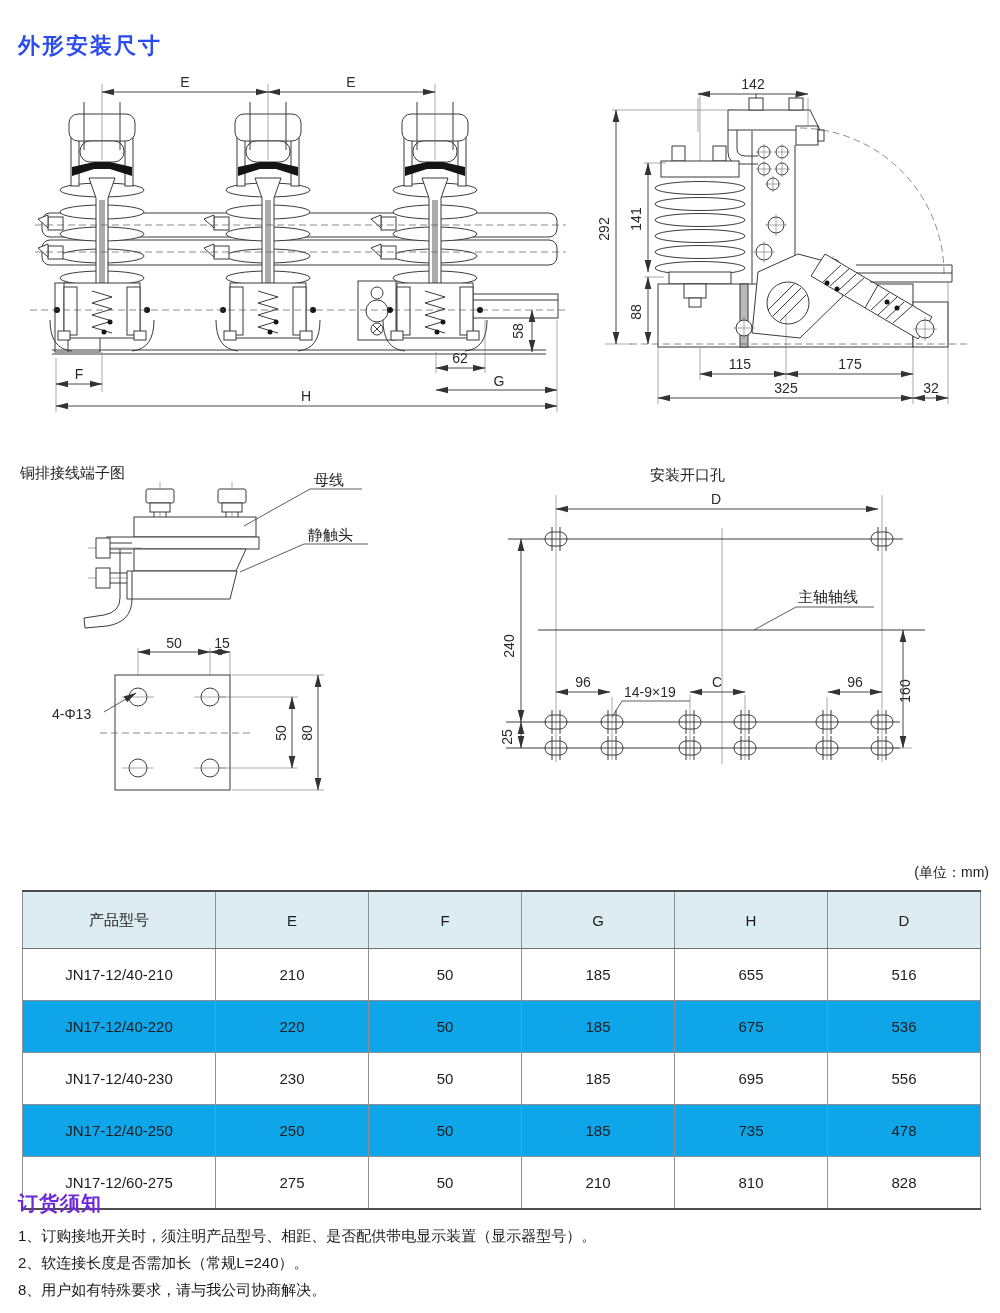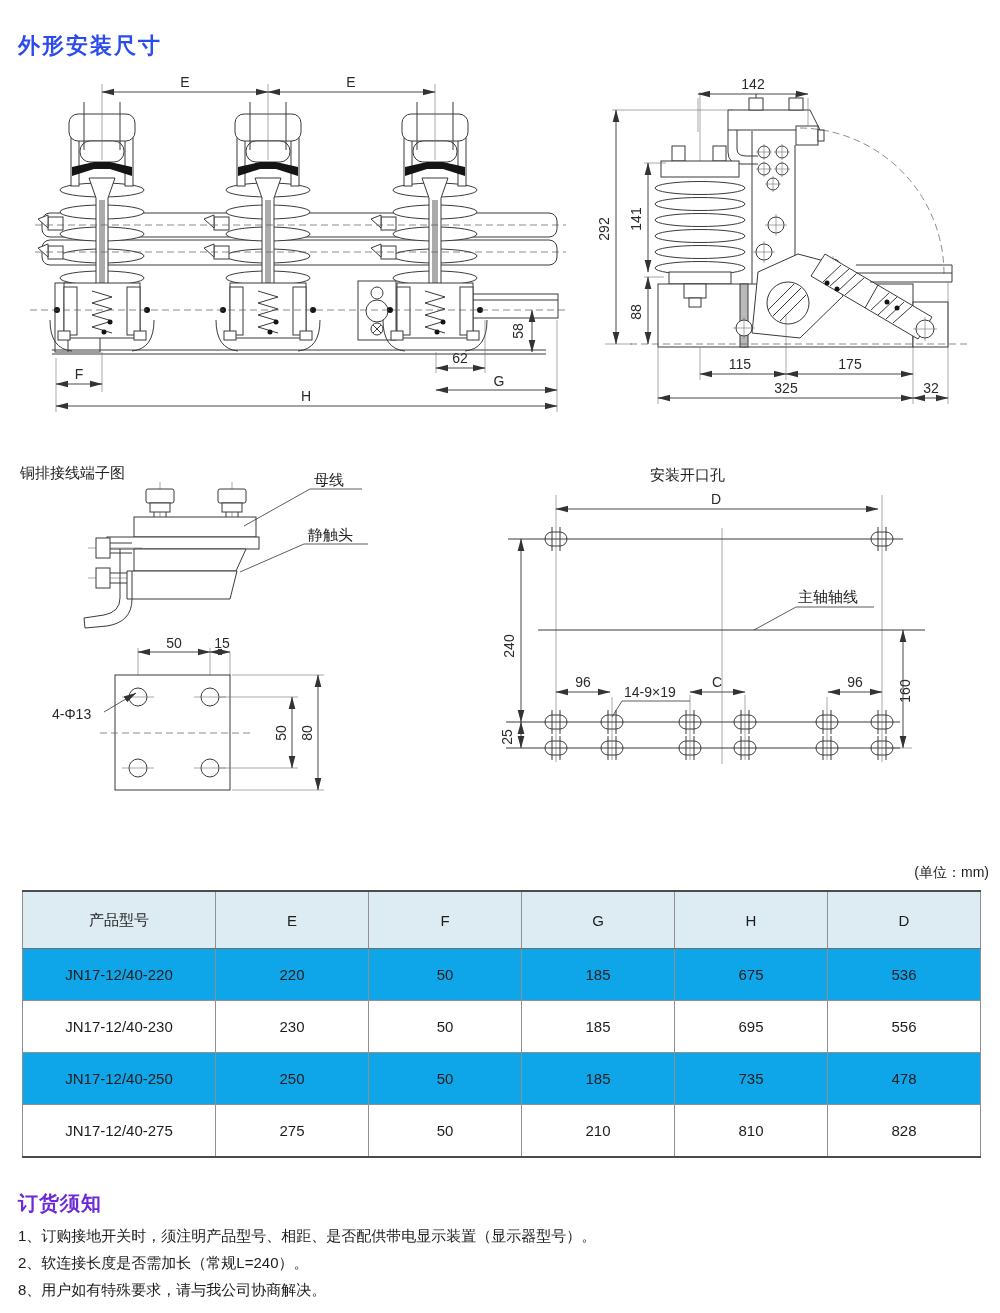--- a/index.html
+++ b/index.html
@@ -388,20 +388,28 @@
       <tr>
         <th>产品型号</th>
         <th>E</th>
         <th>F</th>
         <th>G</th>
         <th>H</th>
         <th>D</th>
       </tr>
     </thead>
     <tbody>
+      <tr>
+        <td>JN17-12/40-210</td>
+        <td>210</td>
+        <td>50</td>
+        <td>185</td>
+        <td>655</td>
+        <td>516</td>
+      </tr>
       <tr class="alt">
         <td>JN17-12/40-220</td>
         <td>220</td>
         <td>50</td>
         <td>185</td>
         <td>675</td>
         <td>536</td>
       </tr>
       <tr>
         <td>JN17-12/40-230</td>
@@ -413,21 +421,21 @@
       </tr>
       <tr class="alt">
         <td>JN17-12/40-250</td>
         <td>250</td>
         <td>50</td>
         <td>185</td>
         <td>735</td>
         <td>478</td>
       </tr>
       <tr>
-        <td>JN17-12/40-275</td>
+        <td>JN17-12/60-275</td>
         <td>275</td>
         <td>50</td>
         <td>210</td>
         <td>810</td>
         <td>828</td>
       </tr>
     </tbody>
   </table>
 
   <div class="notes-title">订货须知</div>

